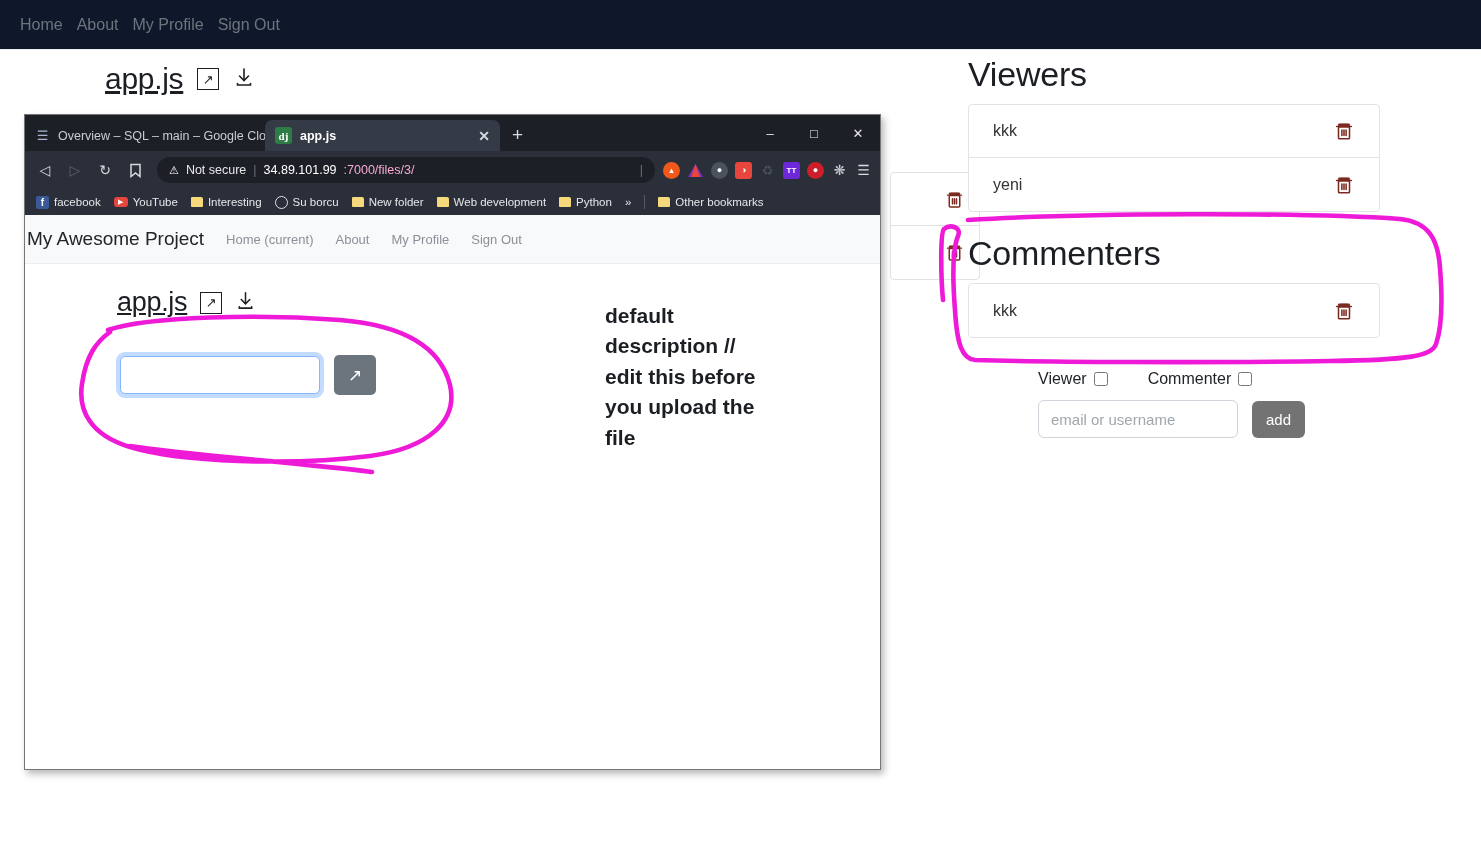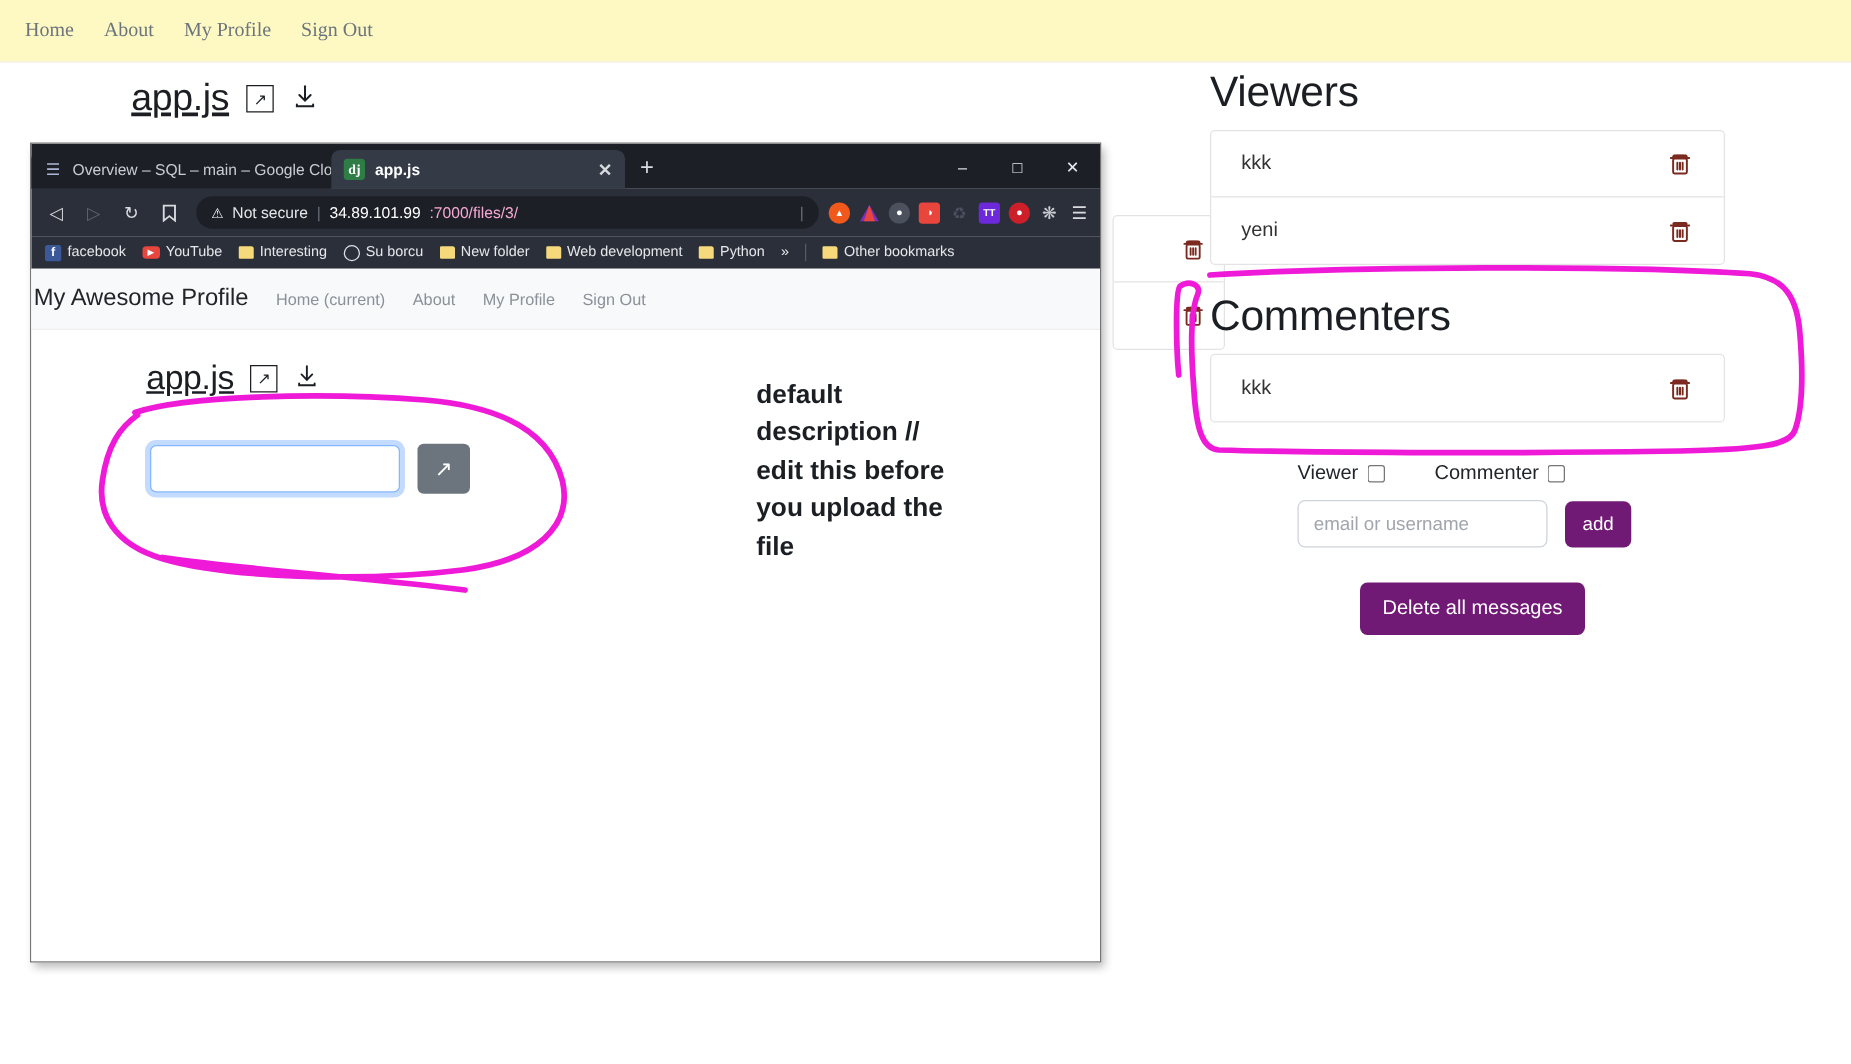--- a/index.html
+++ b/index.html
@@ -9,27 +9,26 @@
     height: 851px;
     background: #ffffff;
     font-family: "Liberation Sans", sans-serif;
     overflow: hidden;
     position: relative;
   }
 
   
   .outer-nav {
     height: 50px;
-    background: #fef9c3;
+    background: #0f172a;
     display: flex;
     align-items: center;
     padding-left: 20px;
-    gap: 24px;
+    gap: 14px;
     border-bottom: 1px solid #f0f0f0;
-    font-family: Liberation Serif, serif;
   }
   .outer-nav a {
     color: #6c757d;
     font-size: 16px;
     text-decoration: none;
     cursor: pointer;
   }
 
   
   .outer-file-title {
@@ -133,21 +132,21 @@
     border: 1px solid #ced4da;
     border-radius: 6px;
     padding: 0 12px;
     font-size: 15px;
     font-family: "Liberation Sans", sans-serif;
     color: #212529;
     outline: none;
   }
   .email-input::placeholder { color: #a0a6ac; }
   .btn-dark {
-    background: #701a75;
+    background: #737373;
     color: #fff;
     border: none;
     border-radius: 6px;
     font-size: 15px;
     font-family: "Liberation Sans", sans-serif;
     cursor: pointer;
     padding: 10px 14px;
   }
   .delete-all-wrap {
     margin-top: 28px;
@@ -459,23 +458,20 @@
       <span>Commenter</span>
       <input type="checkbox" style="">
     </label>
   </div>
 
   <div class="add-row">
     <input class="email-input" type="text" placeholder="email or username" style="">
     <button class="btn-dark">add</button>
   </div>
 
-  <div class="delete-all-wrap">
-    <button class="btn-dark btn-delete-all">Delete all messages</button>
-  </div>
 </div>
 
 <div class="browser">
 
   <div class="tabstrip">
     <div class="tab inactive">
       <span class="tab-fav-gcp">☰</span>
       <span>Overview – SQL – main – Google Cloud</span>
     </div>
     <div class="tab active">
@@ -562,21 +558,21 @@
     <span class="bm-sep"></span>
     <span class="bm">
       <span class="bm-folder"></span>
       <span>Other bookmarks</span>
     </span>
   </div>
 
   <div class="page">
 
     <div class="inner-nav">
-      <span class="brand">My Awesome Profile</span>
+      <span class="brand">My Awesome Project</span>
       <a>Home (current)</a>
       <a>About</a>
       <a>My Profile</a>
       <a>Sign Out</a>
     </div>
 
     <div class="inner-file-title">
       <span class="file-name">app.js</span>
       <span class="icon-box">↗</span>
       <span class="dl-icon">

